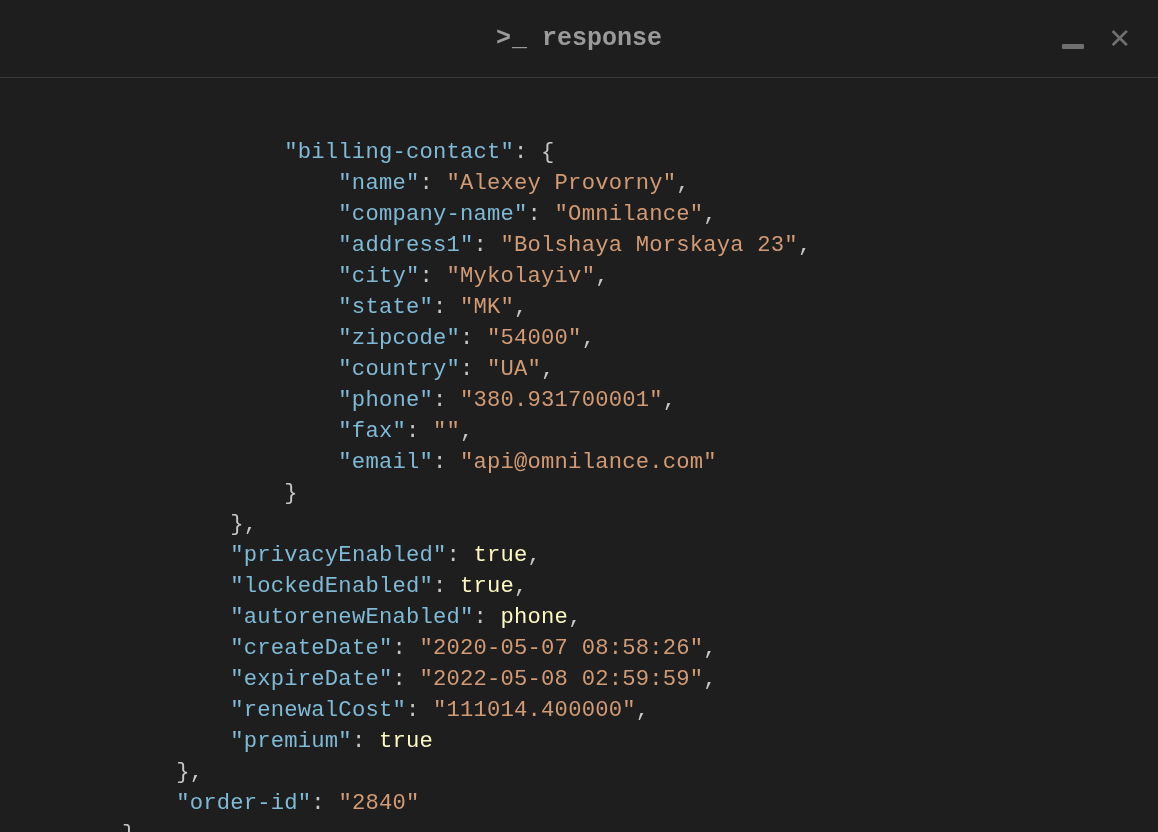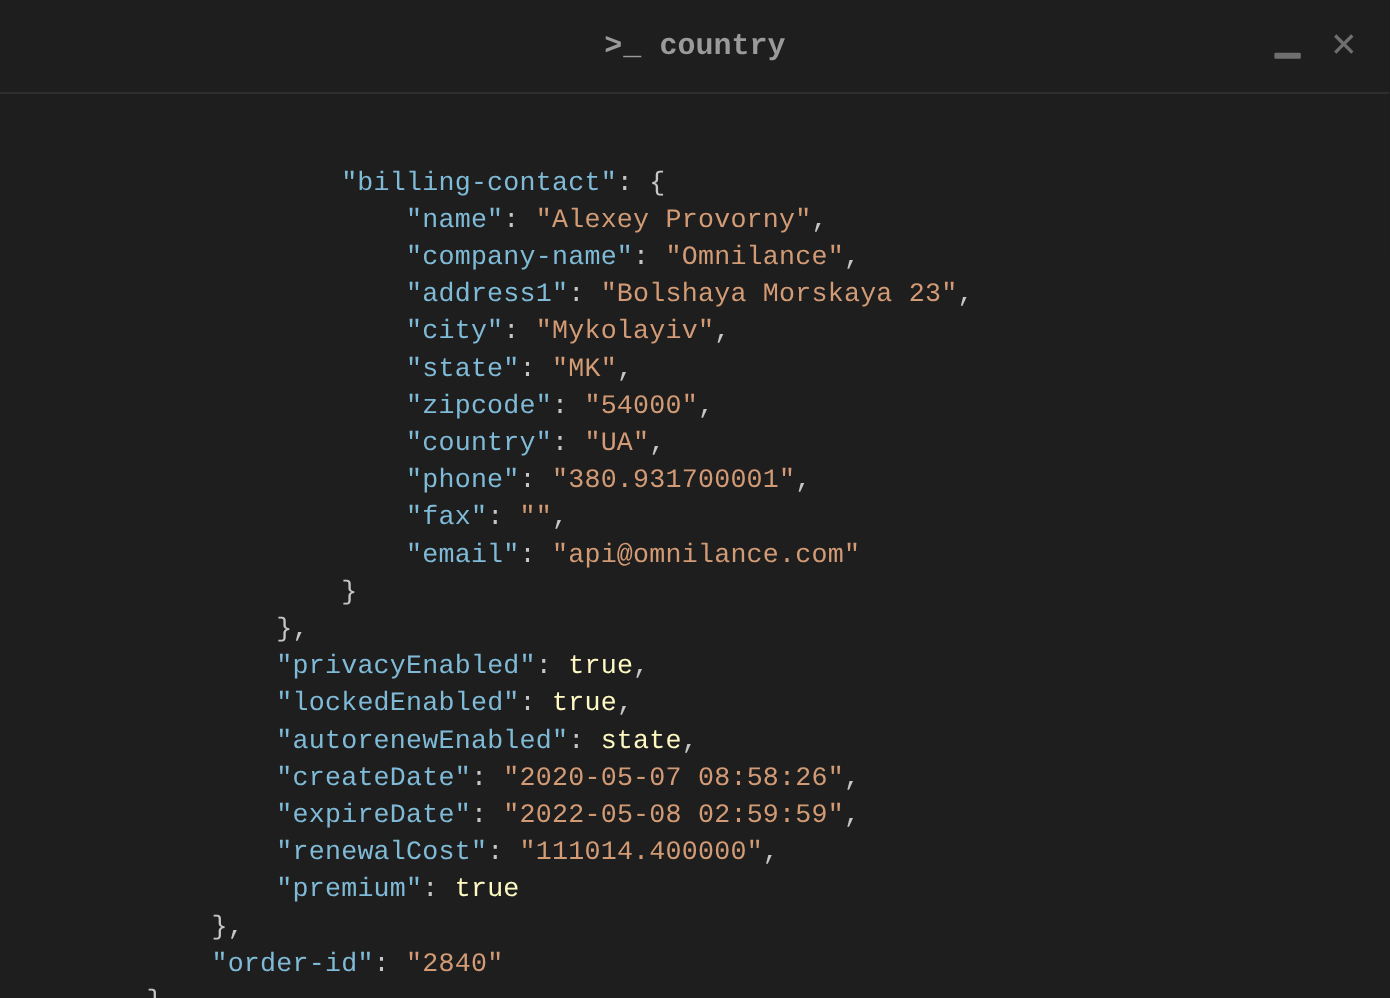--- a/index.html
+++ b/index.html
@@ -68,21 +68,21 @@
   .b  { color: #fef9c3; }   
   .p  { color: #c6c6c6; }   
   .c  { color: #c6c6c6; }   
 </style>
 </head>
 <body>
 
 <div class="titlebar">
   <div class="title-group">
     <span class="prompt-icon">&gt;_</span>
-    <span>country</span>
+    <span>response</span>
   </div>
   <div class="window-controls">
     <div class="minimize-btn"></div>
     <div class="close-btn">✕</div>
   </div>
 </div>
 
 <div class="code-area">
 <span class="p">                    </span><span class="k">"billing-contact"</span><span class="c">: </span><span class="p">{</span>
 <span class="p">                        </span><span class="k">"name"</span><span class="c">: </span><span class="s">"Alexey Provorny"</span><span class="p">,</span>
@@ -92,21 +92,21 @@
 <span class="p">                        </span><span class="k">"state"</span><span class="c">: </span><span class="s">"MK"</span><span class="p">,</span>
 <span class="p">                        </span><span class="k">"zipcode"</span><span class="c">: </span><span class="s">"54000"</span><span class="p">,</span>
 <span class="p">                        </span><span class="k">"country"</span><span class="c">: </span><span class="s">"UA"</span><span class="p">,</span>
 <span class="p">                        </span><span class="k">"phone"</span><span class="c">: </span><span class="s">"380.931700001"</span><span class="p">,</span>
 <span class="p">                        </span><span class="k">"fax"</span><span class="c">: </span><span class="s">""</span><span class="p">,</span>
 <span class="p">                        </span><span class="k">"email"</span><span class="c">: </span><span class="s">"api@omnilance.com"</span>
 <span class="p">                    }</span>
 <span class="p">                },</span>
 <span class="p">                </span><span class="k">"privacyEnabled"</span><span class="c">: </span><span class="b">true</span><span class="p">,</span>
 <span class="p">                </span><span class="k">"lockedEnabled"</span><span class="c">: </span><span class="b">true</span><span class="p">,</span>
-<span class="p">                </span><span class="k">"autorenewEnabled"</span><span class="c">: </span><span class="b">state</span><span class="p">,</span>
+<span class="p">                </span><span class="k">"autorenewEnabled"</span><span class="c">: </span><span class="b">phone</span><span class="p">,</span>
 <span class="p">                </span><span class="k">"createDate"</span><span class="c">: </span><span class="s">"2020-05-07 08:58:26"</span><span class="p">,</span>
 <span class="p">                </span><span class="k">"expireDate"</span><span class="c">: </span><span class="s">"2022-05-08 02:59:59"</span><span class="p">,</span>
 <span class="p">                </span><span class="k">"renewalCost"</span><span class="c">: </span><span class="s">"111014.400000"</span><span class="p">,</span>
 <span class="p">                </span><span class="k">"premium"</span><span class="c">: </span><span class="b">true</span>
 <span class="p">            },</span>
 <span class="p">            </span><span class="k">"order-id"</span><span class="c">: </span><span class="s">"2840"</span>
 <span class="p">        }</span>
 </div>
 
 </body></html>

